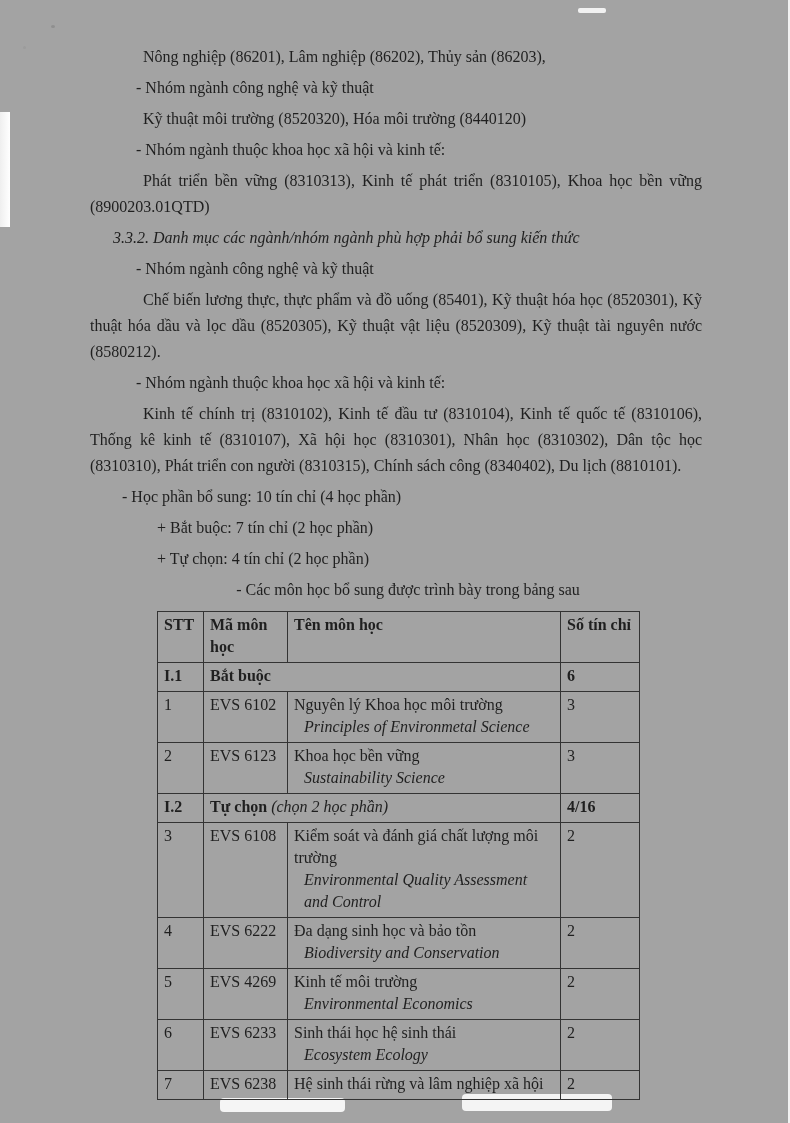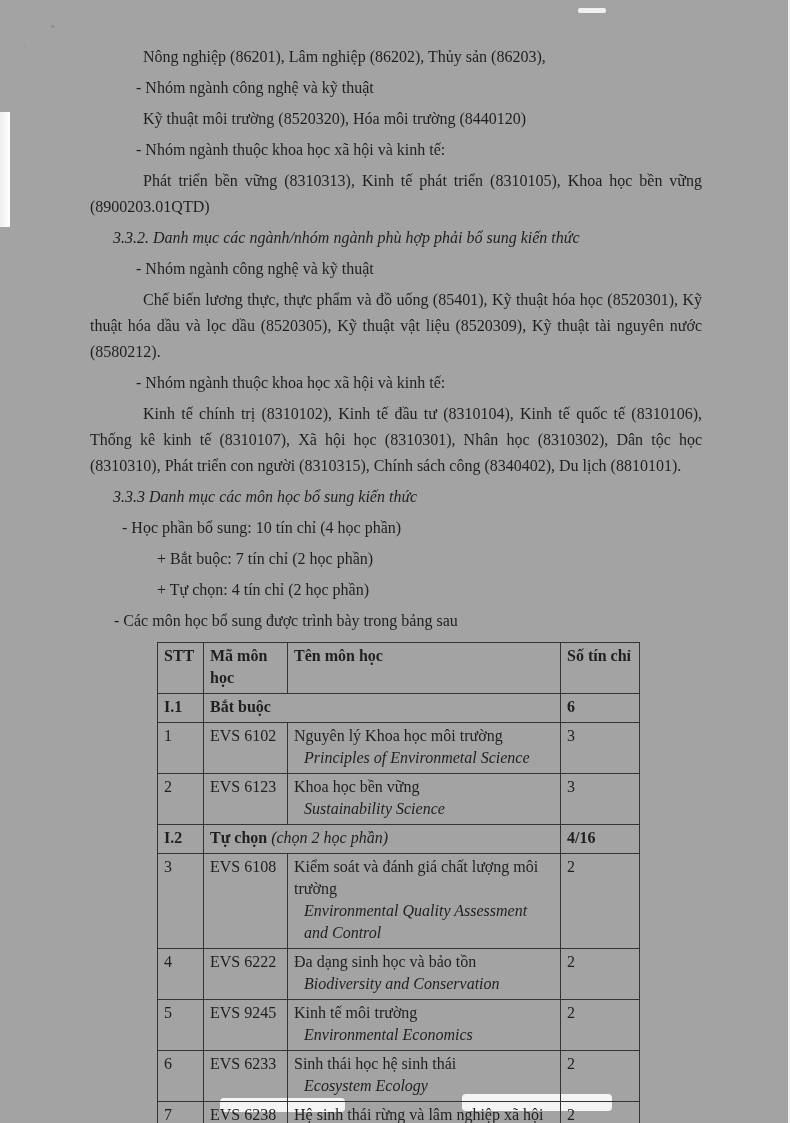--- a/index.html
+++ b/index.html
@@ -18,21 +18,21 @@
     font-size:16px;
     line-height:26px;
   }
   .content p { margin:0 0 5px 0; }
   .indent      { padding-left:53px; }
   .dash        { padding-left:46px; }
   .heading-it  { padding-left:23px; font-style:italic; }
   .para        { text-align:justify; text-indent:53px; }
   .sub-dash    { padding-left:32px; }
   .sub-plus    { padding-left:67px; }
-  .pre-table   { padding-left:24px; }
+  .pre-table   { padding-left:24px;text-align:center; }
 
   table.courses {
     border-collapse:collapse;
     table-layout:fixed;
     width:482px;
     margin:8px 0 0 67px;
     font-size:16px;
     line-height:22px;
   }
   table.courses th, table.courses td {
@@ -78,21 +78,20 @@
     <p class="indent">Nông nghiệp (86201), Lâm nghiệp (86202), Thủy sản (86203),</p>
     <p class="dash">- Nhóm ngành công nghệ và kỹ thuật</p>
     <p class="indent">Kỹ thuật môi trường (8520320), Hóa môi trường (8440120)</p>
     <p class="dash">- Nhóm ngành thuộc khoa học xã hội và kinh tế:</p>
     <p class="para">Phát triển bền vững (8310313), Kinh tế phát triển (8310105), Khoa học bền vững (8900203.01QTD)</p>
     <p class="heading-it">3.3.2. Danh mục các ngành/nhóm ngành phù hợp phải bổ sung kiến thức</p>
     <p class="dash">- Nhóm ngành công nghệ và kỹ thuật</p>
     <p class="para">Chế biến lương thực, thực phẩm và đồ uống (85401), Kỹ thuật hóa học (8520301), Kỹ thuật hóa dầu và lọc dầu (8520305), Kỹ thuật vật liệu (8520309), Kỹ thuật tài nguyên nước (8580212).</p>
     <p class="dash">- Nhóm ngành thuộc khoa học xã hội và kinh tế:</p>
     <p class="para">Kinh tế chính trị (8310102), Kinh tế đầu tư (8310104), Kinh tế quốc tế (8310106), Thống kê kinh tế (8310107), Xã hội học (8310301), Nhân học (8310302), Dân tộc học (8310310), Phát triển con người (8310315), Chính sách công (8340402), Du lịch (8810101).</p>
-    <p class="heading-it">3.3.3 Danh mục các môn học bổ sung kiến thức</p>
     <p class="sub-dash">- Học phần bổ sung: 10 tín chỉ (4 học phần)</p>
     <p class="sub-plus">+ Bắt buộc: 7 tín chỉ (2 học phần)</p>
     <p class="sub-plus">+ Tự chọn: 4 tín chỉ (2 học phần)</p>
     <p class="pre-table">- Các môn học bổ sung được trình bày trong bảng sau</p>
 
     <table class="courses">
       <colgroup>
         <col style="width:46px">
           <col style="width:84px">
           <col style="width:273px">
@@ -150,21 +149,21 @@
           <td class="c-stt">4</td>
           <td>EVS 6222</td>
           <td>
             <div class="name-vi">Đa dạng sinh học và bảo tồn</div>
             <div class="name-en">Biodiversity and Conservation</div>
           </td>
           <td class="c-credits">2</td>
         </tr>
         <tr>
           <td class="c-stt">5</td>
-          <td>EVS 9245</td>
+          <td>EVS 4269</td>
           <td>
             <div class="name-vi">Kinh tế môi trường</div>
             <div class="name-en">Environmental Economics</div>
           </td>
           <td class="c-credits">2</td>
         </tr>
         <tr>
           <td class="c-stt">6</td>
           <td>EVS 6233</td>
           <td>

